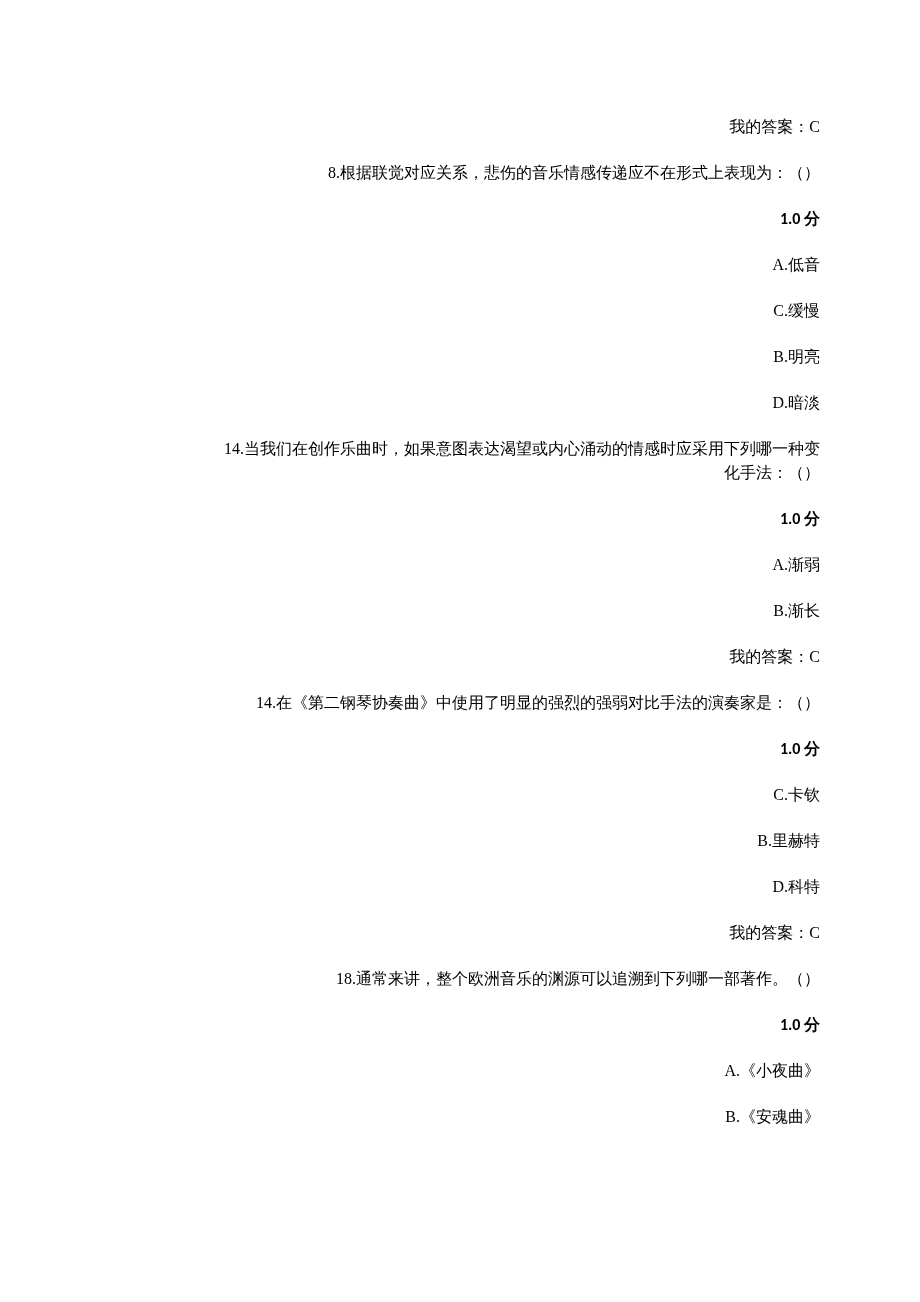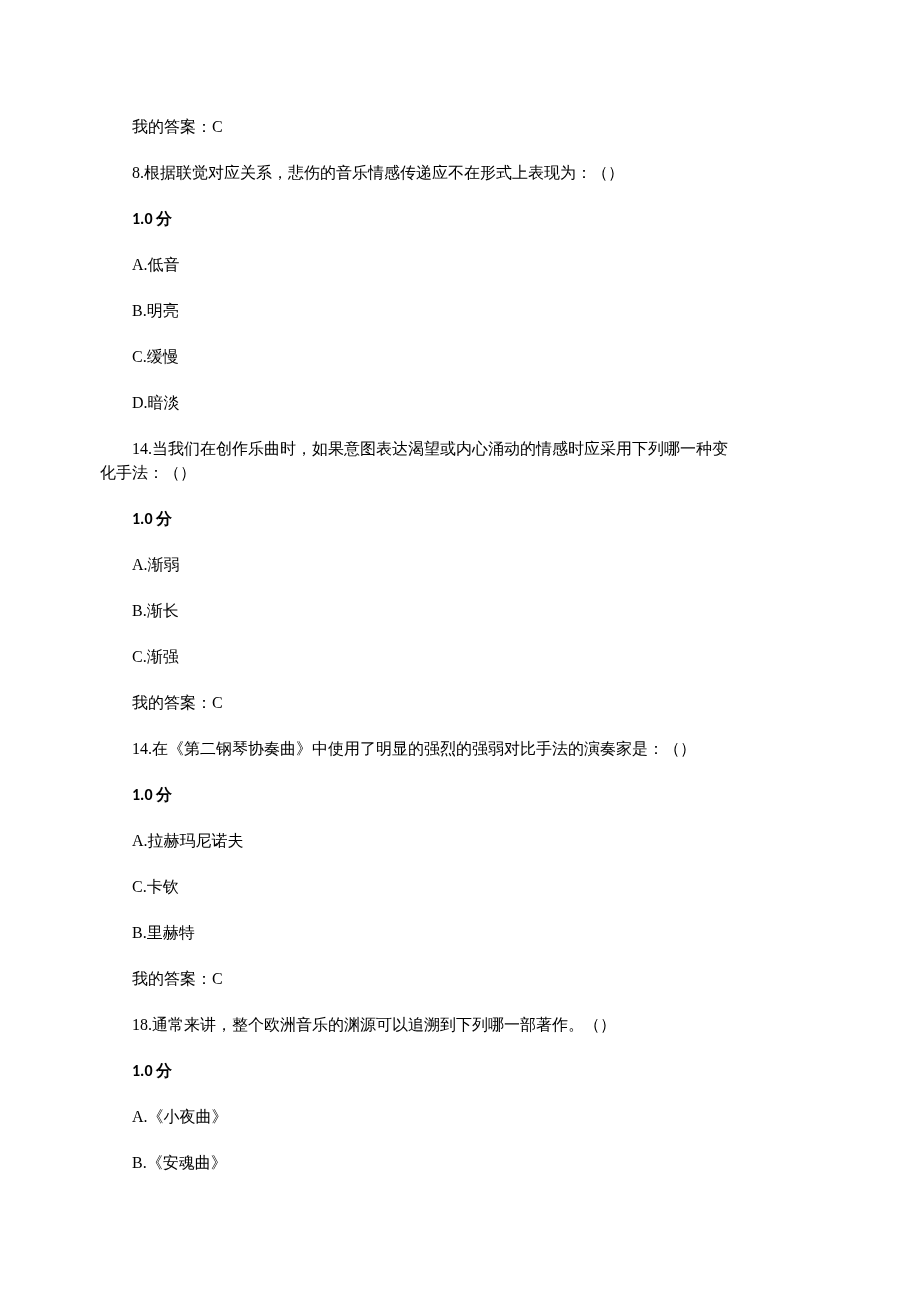--- a/index.html
+++ b/index.html
@@ -11,23 +11,25 @@
   .page {
     padding: 115px 100px 60px 100px;
     font-family: "SimSun", "宋体", serif;
     font-size: 16px;
     color: #000000;
     line-height: 1.5;
   }
   .line {
     margin: 0 0 22px 0;
     text-indent: 2em;
+    text-align: right;
   }
   .line-wrap {
-    margin: 0 0 22px 0;
+    margin: 0 0 22px 16px;
+    text-align: right;
   }
   .line-wrap .first {
     text-indent: 2em;
     display: block;
   }
   .line-wrap .cont {
     text-indent: 0;
     display: block;
   }
   .latin {
@@ -38,39 +40,38 @@
 </head>
 <body>
 
 <div class="page">
 
   <p class="line"><span>我的答案：C</span></p>
 
   <p class="line"><span>8.根据联觉对应关系，悲伤的音乐情感传递应不在形式上表现为：（）</span></p>
   <p class="line"><span class="latin">1.0 分</span></p>
   <p class="line"><span>A.低音</span></p>
+  <p class="line"><span>C.缓慢</span></p>
   <p class="line"><span>B.明亮</span></p>
-  <p class="line"><span>C.缓慢</span></p>
   <p class="line"><span>D.暗淡</span></p>
 
   <div class="line-wrap">
     <span class="first">14.当我们在创作乐曲时，如果意图表达渴望或内心涌动的情感时应采用下列哪一种变</span>
     <span class="cont">化手法：（）</span>
   </div>
   <p class="line"><span class="latin">1.0 分</span></p>
   <p class="line"><span>A.渐弱</span></p>
   <p class="line"><span>B.渐长</span></p>
-  <p class="line"><span>C.渐强</span></p>
   <p class="line"><span>我的答案：C</span></p>
 
   <p class="line"><span>14.在《第二钢琴协奏曲》中使用了明显的强烈的强弱对比手法的演奏家是：（）</span></p>
   <p class="line"><span class="latin">1.0 分</span></p>
-  <p class="line"><span>A.拉赫玛尼诺夫</span></p>
   <p class="line"><span>C.卡钦</span></p>
   <p class="line"><span>B.里赫特</span></p>
+  <p class="line"><span>D.科特</span></p>
   <p class="line"><span>我的答案：C</span></p>
 
   <p class="line"><span>18.通常来讲，整个欧洲音乐的渊源可以追溯到下列哪一部著作。（）</span></p>
   <p class="line"><span class="latin">1.0 分</span></p>
   <p class="line"><span>A.《小夜曲》</span></p>
   <p class="line"><span>B.《安魂曲》</span></p>
 
 </div>
 
 </body></html>

